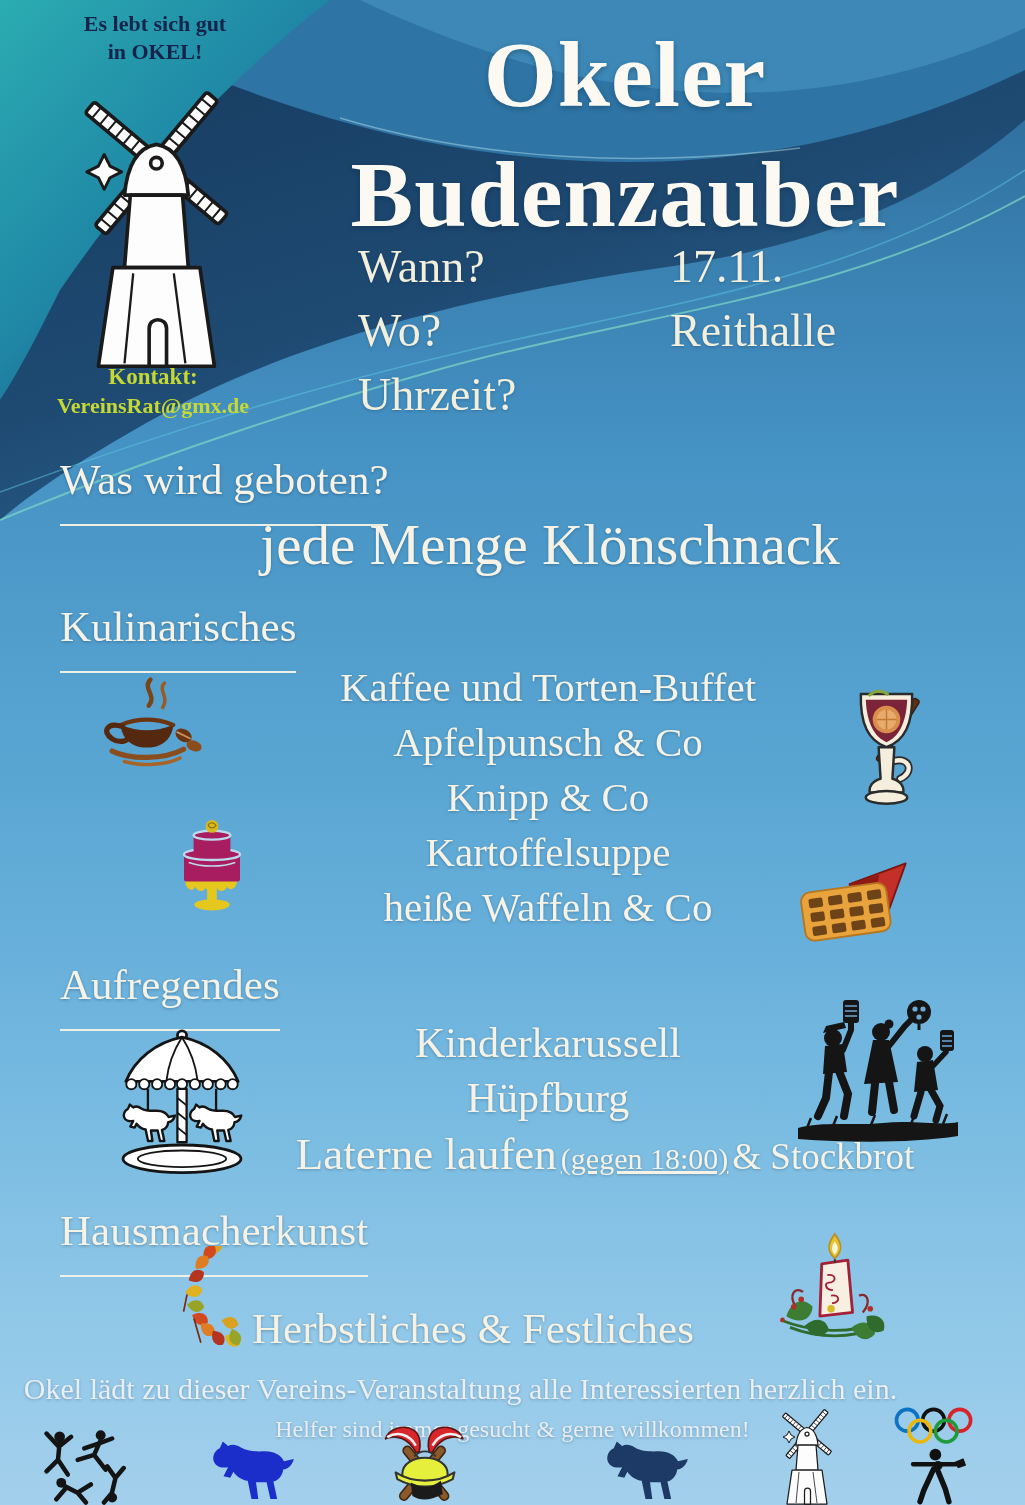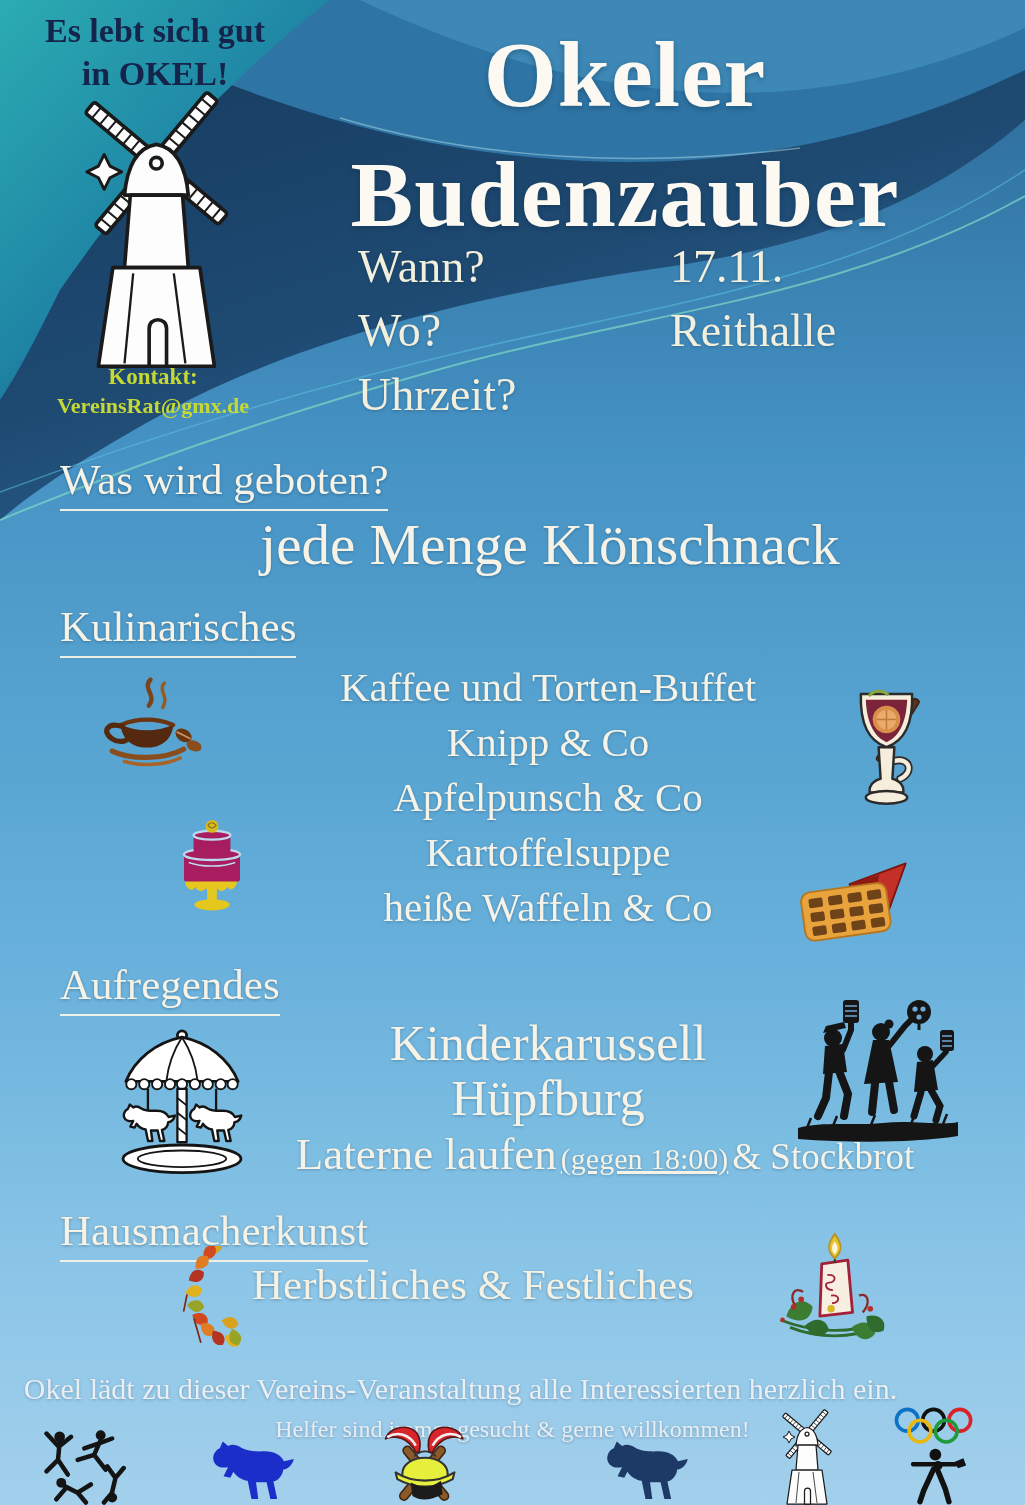--- a/index.html
+++ b/index.html
@@ -2,33 +2,33 @@
 <html><head>
 <meta charset="utf-8">
 <style>
   html,body{margin:0;padding:0;background:#dfe7ee;}
   .poster{
     position:relative;width:1025px;height:1505px;overflow:hidden;
     font-family:"Liberation Serif","DejaVu Serif",serif;
     background:linear-gradient(180deg,#27648f 0%,#2f6f9e 7%,#3a82b2 18%,#4592c4 30%,#4f9ccb 40%,#5aa6d3 52%,#69b1dc 64%,#7cbde2 76%,#8fc7e8 87%,#a3d0ec 100%);
   }
   .abs{position:absolute;}
-  .white{color:#f5f2e4;}
+  .white{color:#f5f2e4;margin-top:44px;}
   .tshadow{text-shadow:0 1px 3px rgba(15,40,65,.35);}
   .heading{
     font-size:43px;color:#f6f3e6;display:inline-block;
-    border-bottom:2.5px solid rgba(246,243,230,.95);padding-bottom:5px;
+    border-bottom:2.5px solid rgba(246,243,230,.95);padding-bottom:20px;
     text-shadow:0 1px 3px rgba(15,40,65,.35);
   }
   .title{font-size:94px;font-weight:700;color:#fbf9f2;text-align:center;line-height:1.28;letter-spacing:1px;text-shadow:0 2px 5px rgba(10,35,60,.35);}
   .qa-row{display:flex;font-size:46px;color:#f3efdd;margin-bottom:11px;text-shadow:0 1px 3px rgba(15,40,65,.3);}
   .qa-label{width:312px;}
   .list{width:680px;text-align:center;font-size:41px;color:#f6f3e6;text-shadow:0 1px 3px rgba(15,40,65,.3);}
   .list div{line-height:55px;}
-  .badge{width:250px;text-align:center;font-size:34px;font-weight:700;color:#14244a;line-height:1.25;}
+  .badge{width:250px;text-align:center;font-size:22px;font-weight:700;color:#14244a;line-height:1.25;}
   .contact{width:270px;text-align:center;color:#c5d833;font-weight:700;line-height:1.3;}
   .contact .c1{font-size:23px;}
   .contact .c2{font-size:22px;}
   .footer1{width:921px;text-align:center;font-size:30px;color:#eaeff4;text-shadow:0 1px 3px rgba(15,40,65,.3);}
   .footer2{width:1025px;text-align:center;font-size:24px;color:#e7edf2;text-shadow:0 1px 3px rgba(15,40,65,.3);}
   .lantern-line{width:800px;text-align:center;color:#f6f3e6;white-space:nowrap;text-shadow:0 1px 3px rgba(15,40,65,.3);}
   .lantern-main{font-size:45px;}
   .lantern-note{font-size:30px;text-decoration:underline;}
   .lantern-suffix{font-size:37px;}
   svg.icon{display:block;}
@@ -336,43 +336,43 @@
   <div class="abs" style="left:60px;top:455px">
     <span class="heading">Was wird geboten?</span>
   </div>
   <div class="abs list" style="left:230px;top:512px;width:640px;font-size:57px">jede Menge Klönschnack</div>
 
   <div class="abs" style="left:60px;top:602px">
     <span class="heading">Kulinarisches</span>
   </div>
   <div class="abs list" style="left:208px;top:660px">
     <div>Kaffee und Torten-Buffet</div>
+    <div>Apfelpunsch &amp; Co</div>
     <div>Knipp &amp; Co</div>
-    <div>Apfelpunsch &amp; Co</div>
     <div>Kartoffelsuppe</div>
     <div>heiße Waffeln &amp; Co</div>
   </div>
 
   <svg class="abs icon" style="left:86px;top:672px" width="122" height="118">
       <use href="#sym-coffee"></use>
     </svg>
   <svg class="abs icon" style="left:168px;top:806px" width="88" height="112">
       <use href="#sym-cake"></use>
     </svg>
   <svg class="abs icon" style="left:838px;top:688px" width="96" height="138">
       <use href="#sym-punch"></use>
     </svg>
   <svg class="abs icon" style="left:792px;top:856px" width="132" height="86">
       <use href="#sym-waffle"></use>
     </svg>
 
   <div class="abs" style="left:60px;top:960px">
     <span class="heading">Aufregendes</span>
   </div>
-  <div class="abs list" style="left:208px;top:1016px;font-size:50px">
+  <div class="abs list" style="left:208px;top:1016px;font-size:42px">
     <div>Kinderkarussell</div>
     <div>Hüpfburg</div>
   </div>
   <div class="abs lantern-line" style="left:205px;top:1128px">
     <span class="lantern-main">Laterne laufen</span>
     <span class="lantern-note">(gegen 18:00)</span>
     <span class="lantern-suffix">&amp; Stockbrot</span>
   </div>
 
   <svg class="abs icon" style="left:108px;top:1028px" width="148" height="152">

